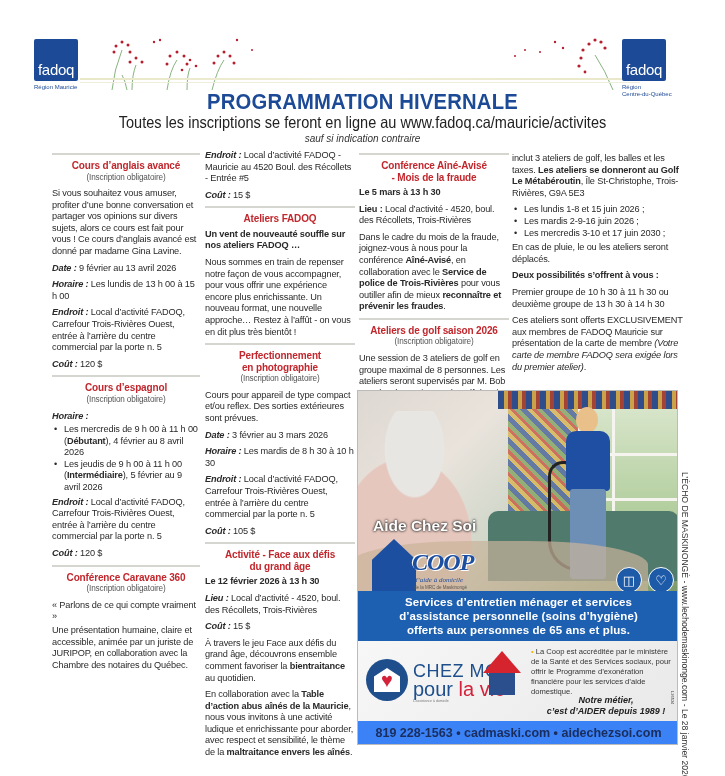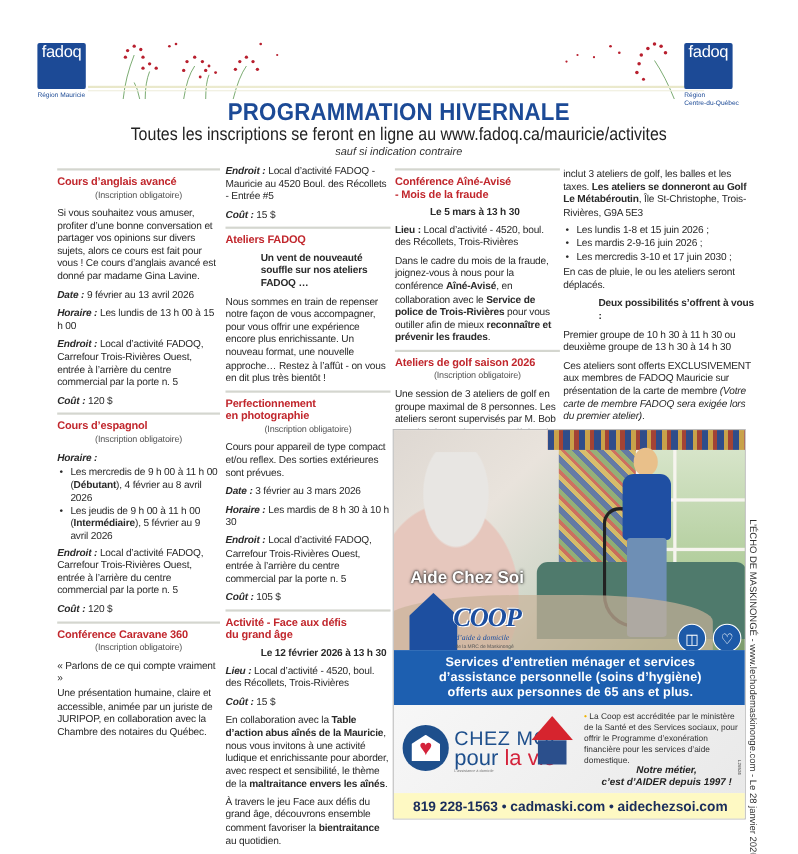--- a/index.html
+++ b/index.html
@@ -1,21 +1,21 @@
 <!DOCTYPE html>
 <html><head>
 <meta charset="utf-8">
 <style>
   * { box-sizing: border-box; margin: 0; padding: 0; }
   html, body { width: 725px; height: 776px; background: #ffffff; overflow: hidden; }
   body { font-family: "Liberation Sans", sans-serif; color: #222; position: relative; }
 
   
   .header { position: absolute; left: 0; top: 0; width: 725px; height: 145px; }
-  .logo { position: absolute; width: 44px; height: 42px; background: #1c4a96; border-radius: 2px; color: #fff; font-size: 15px; display: flex; justify-content: center; padding-bottom: 3px; letter-spacing: -0.3px; }
+  .logo { position: absolute; width: 44px; height: 42px; background: #1c4a96; border-radius: 2px; color: #fff; font-size: 15px; display: flex; align-items: flex-end; justify-content: center; padding-bottom: 3px; letter-spacing: -0.3px; }
   .logo-left { left: 34px; top: 39px; }
   .logo-right { left: 622px; top: 39px; }
   .logo-caption { position: absolute; font-size: 6px; color: #1c4a96; line-height: 7px; }
   .logo-caption.left { left: 34px; top: 84px; }
   .logo-caption.right { left: 622px; top: 84px; }
   .deco { position: absolute; }
   .deco-left { left: 92px; top: 30px; }
   .deco-right { left: 495px; top: 30px; }
   .hline { position: absolute; left: 80px; top: 78px; width: 560px; height: 2px; background: linear-gradient(to right, #e8e7c8, #f0efd8, #e8e7c8); }
   .hline2 { position: absolute; left: 80px; top: 82px; width: 560px; height: 1px; background: #efeedc; }
@@ -25,27 +25,27 @@
   .subtitle2 { position: absolute; left: 0; width: 725px; top: 133px; text-align: center; font-size: 10px; font-style: italic; color: #333; }
 
   
   .col { position: absolute; top: 150px; font-size: 9.2px; line-height: 11.6px; color: #2a2a2a; letter-spacing: -0.15px; }
   .col1 { left: 52px; width: 148px; }
   .col2 { left: 205px; width: 150px; }
   .col3 { left: 359px; width: 150px; }
   .col4 { left: 512px; width: 175px; }
 
   .sep { height: 2px; background: #d4d6cf; margin: 3px 0 5px 0; }
-  .h-red { color: #c1272d; font-weight: bold; text-align: left; font-size: 10px; line-height: 11.5px; }
+  .h-red { color: #c1272d; font-weight: bold; text-align: center; font-size: 10px; line-height: 11.5px; }
   .insc { text-align: center; font-size: 8.2px; color: #555; margin-bottom: 5px; }
   .p { margin-bottom: 5px; }
   .lbl { font-weight: bold; font-style: italic; }
   .b { font-weight: bold; }
   .i { font-style: italic; }
-  .bold-line { font-weight: bold; margin-bottom: 5px; margin-left: 32px; }
+  .bold-line { font-weight: bold; margin-bottom: 5px; }
   ul { list-style: none; margin: 0 0 3px 0; }
   ul li { position: relative; padding-left: 12px; }
   ul li::before { content: "•"; position: absolute; left: 2px; }
 
   
   .ad { position: absolute; left: 357px; top: 390px; width: 321px; height: 355px; border: 1px solid #bbb; overflow: hidden; background: #fff; }
   .ad-photo { position: absolute; left: 0; top: 0; width: 321px; height: 200px; background: linear-gradient(135deg, #ded8d2 0%, #e9e3dc 30%, #cfd6c8 55%, #9fb58c 80%, #7b9a6a 100%); overflow: hidden; }
   .window { position: absolute; left: 220px; top: 12px; width: 100px; height: 150px; background: linear-gradient(#d9e6cc, #a4c58c); border-left: 4px solid #f6f4ee; }
   .window::before { content: ""; position: absolute; left: 30px; top: 0; width: 3px; height: 150px; background: #f6f4ee; }
   .window::after { content: ""; position: absolute; left: 0; top: 50px; width: 100px; height: 3px; background: #f6f4ee; box-shadow: 0 45px 0 #f6f4ee; }
@@ -78,21 +78,21 @@
   .chezmoi-t2 { position: absolute; left: 55px; top: 37px; font-size: 20px; color: #1e4f8c; }
   .chezmoi-t2 .red { color: #d4223a; }
   .chezmoi-t3 { position: absolute; left: 55px; top: 58px; font-size: 3.5px; color: #777; }
   .red-house { position: absolute; left: 125px; top: 10px; width: 38px; height: 45px; }
   .red-house .roof { position: absolute; left: 0; top: 0; width: 38px; height: 22px; background: #d6242e; clip-path: polygon(50% 0, 100% 100%, 0 100%); }
   .red-house .walls { position: absolute; left: 6px; top: 22px; width: 26px; height: 22px; background: #2b4f8c; }
   .ad-note { position: absolute; left: 173px; top: 6px; width: 146px; font-size: 7.6px; line-height: 10px; color: #333; }
   .ad-note .dot { color: #f0b400; }
   .ad-tag { position: absolute; left: 180px; top: 54px; width: 136px; text-align: center; font-size: 9px; line-height: 11px; font-weight: bold; font-style: italic; color: #222; }
   .ad-code { position: absolute; left: 312px; top: 50px; font-size: 4px; color: #444; writing-mode: vertical-rl; }
-  .ad-footer { position: absolute; left: 0; top: 330px; width: 321px; height: 25px; background: #fef9c3; color: #1a2d5c; text-align: center; font-weight: bold; font-size: 12.5px; line-height: 25px; }
+  .ad-footer { position: absolute; left: 0; top: 330px; width: 321px; height: 25px; background: #3b82f6; color: #1a2d5c; text-align: center; font-weight: bold; font-size: 12.5px; line-height: 25px; }
 
   .side-text { position: absolute; left: 680px; top: 472px; writing-mode: vertical-rl; font-size: 8.6px; color: #333; white-space: nowrap; }
 </style>
 </head>
 <body>
 
 <div class="header">
   <div class="logo logo-left">
       <span>fadoq</span>
     </div>
@@ -228,22 +228,22 @@
   </section>
   <div class="sep"></div>
   <section>
     <div class="h-red" style="margin-bottom:4px;">
       <div>Activité - Face aux défis</div>
       <div>du grand âge</div>
     </div>
     <div class="bold-line">Le 12 février 2026 à 13 h 30</div>
     <div class="p"><span class="lbl">Lieu :</span><span> Local d’activité - 4520, boul. des Récollets, Trois-Rivières</span></div>
     <div class="p"><span class="lbl">Coût :</span><span> 15 $</span></div>
+    <div class="p"><span>À travers le jeu Face aux défis du grand âge, découvrons ensemble comment favoriser la </span><span class="b">bientraitance</span><span> au quotidien.</span></div>
     <div class="p"><span>En collaboration avec la </span><span class="b">Table d’action abus aînés de la Mauricie</span><span>, nous vous invitons à une activité ludique et enrichissante pour aborder, avec respect et sensibilité, le thème de la </span><span class="b">maltraitance envers les aînés</span><span>.</span></div>
-    <div class="p"><span>À travers le jeu Face aux défis du grand âge, découvrons ensemble comment favoriser la </span><span class="b">bientraitance</span><span> au quotidien.</span></div>
   </section>
 </div>
 
 <div class="col col3">
   <div class="sep"></div>
   <section>
     <div class="h-red" style="margin-bottom:4px;">
       <div>Conférence Aîné-Avisé</div>
       <div>- Mois de la fraude</div>
     </div>
@@ -308,20 +308,20 @@
     <div class="chezmoi-t1">CHEZ MOI</div>
     <div class="chezmoi-t2"><span>pour </span><span class="red">la vie</span></div>
     <div class="chezmoi-t3">L’assistance à domicile</div>
     <div class="red-house">
         <div class="roof"></div>
         <div class="walls"></div>
       </div>
     <div class="ad-note"><span class="dot">•</span><span> La Coop est accréditée par le ministère de la Santé et des Services sociaux, pour offrir le Programme d’exonération financière pour les services d’aide domestique.</span></div>
     <div class="ad-tag">
       <div>Notre métier,</div>
-      <div>c’est d’AIDER depuis 1997 !</div>
+      <div>c’est d’AIDER depuis 1989 !</div>
     </div>
     <div class="ad-code">L26524</div>
   </div>
   <div class="ad-footer">819 228-1563 • cadmaski.com • aidechezsoi.com</div>
 </div>
 
 <div class="side-text">L’ÉCHO DE MASKINONGÉ - www.lechodemaskinonge.com - Le 28 janvier 2026 - 9</div>
 
 </body></html>

